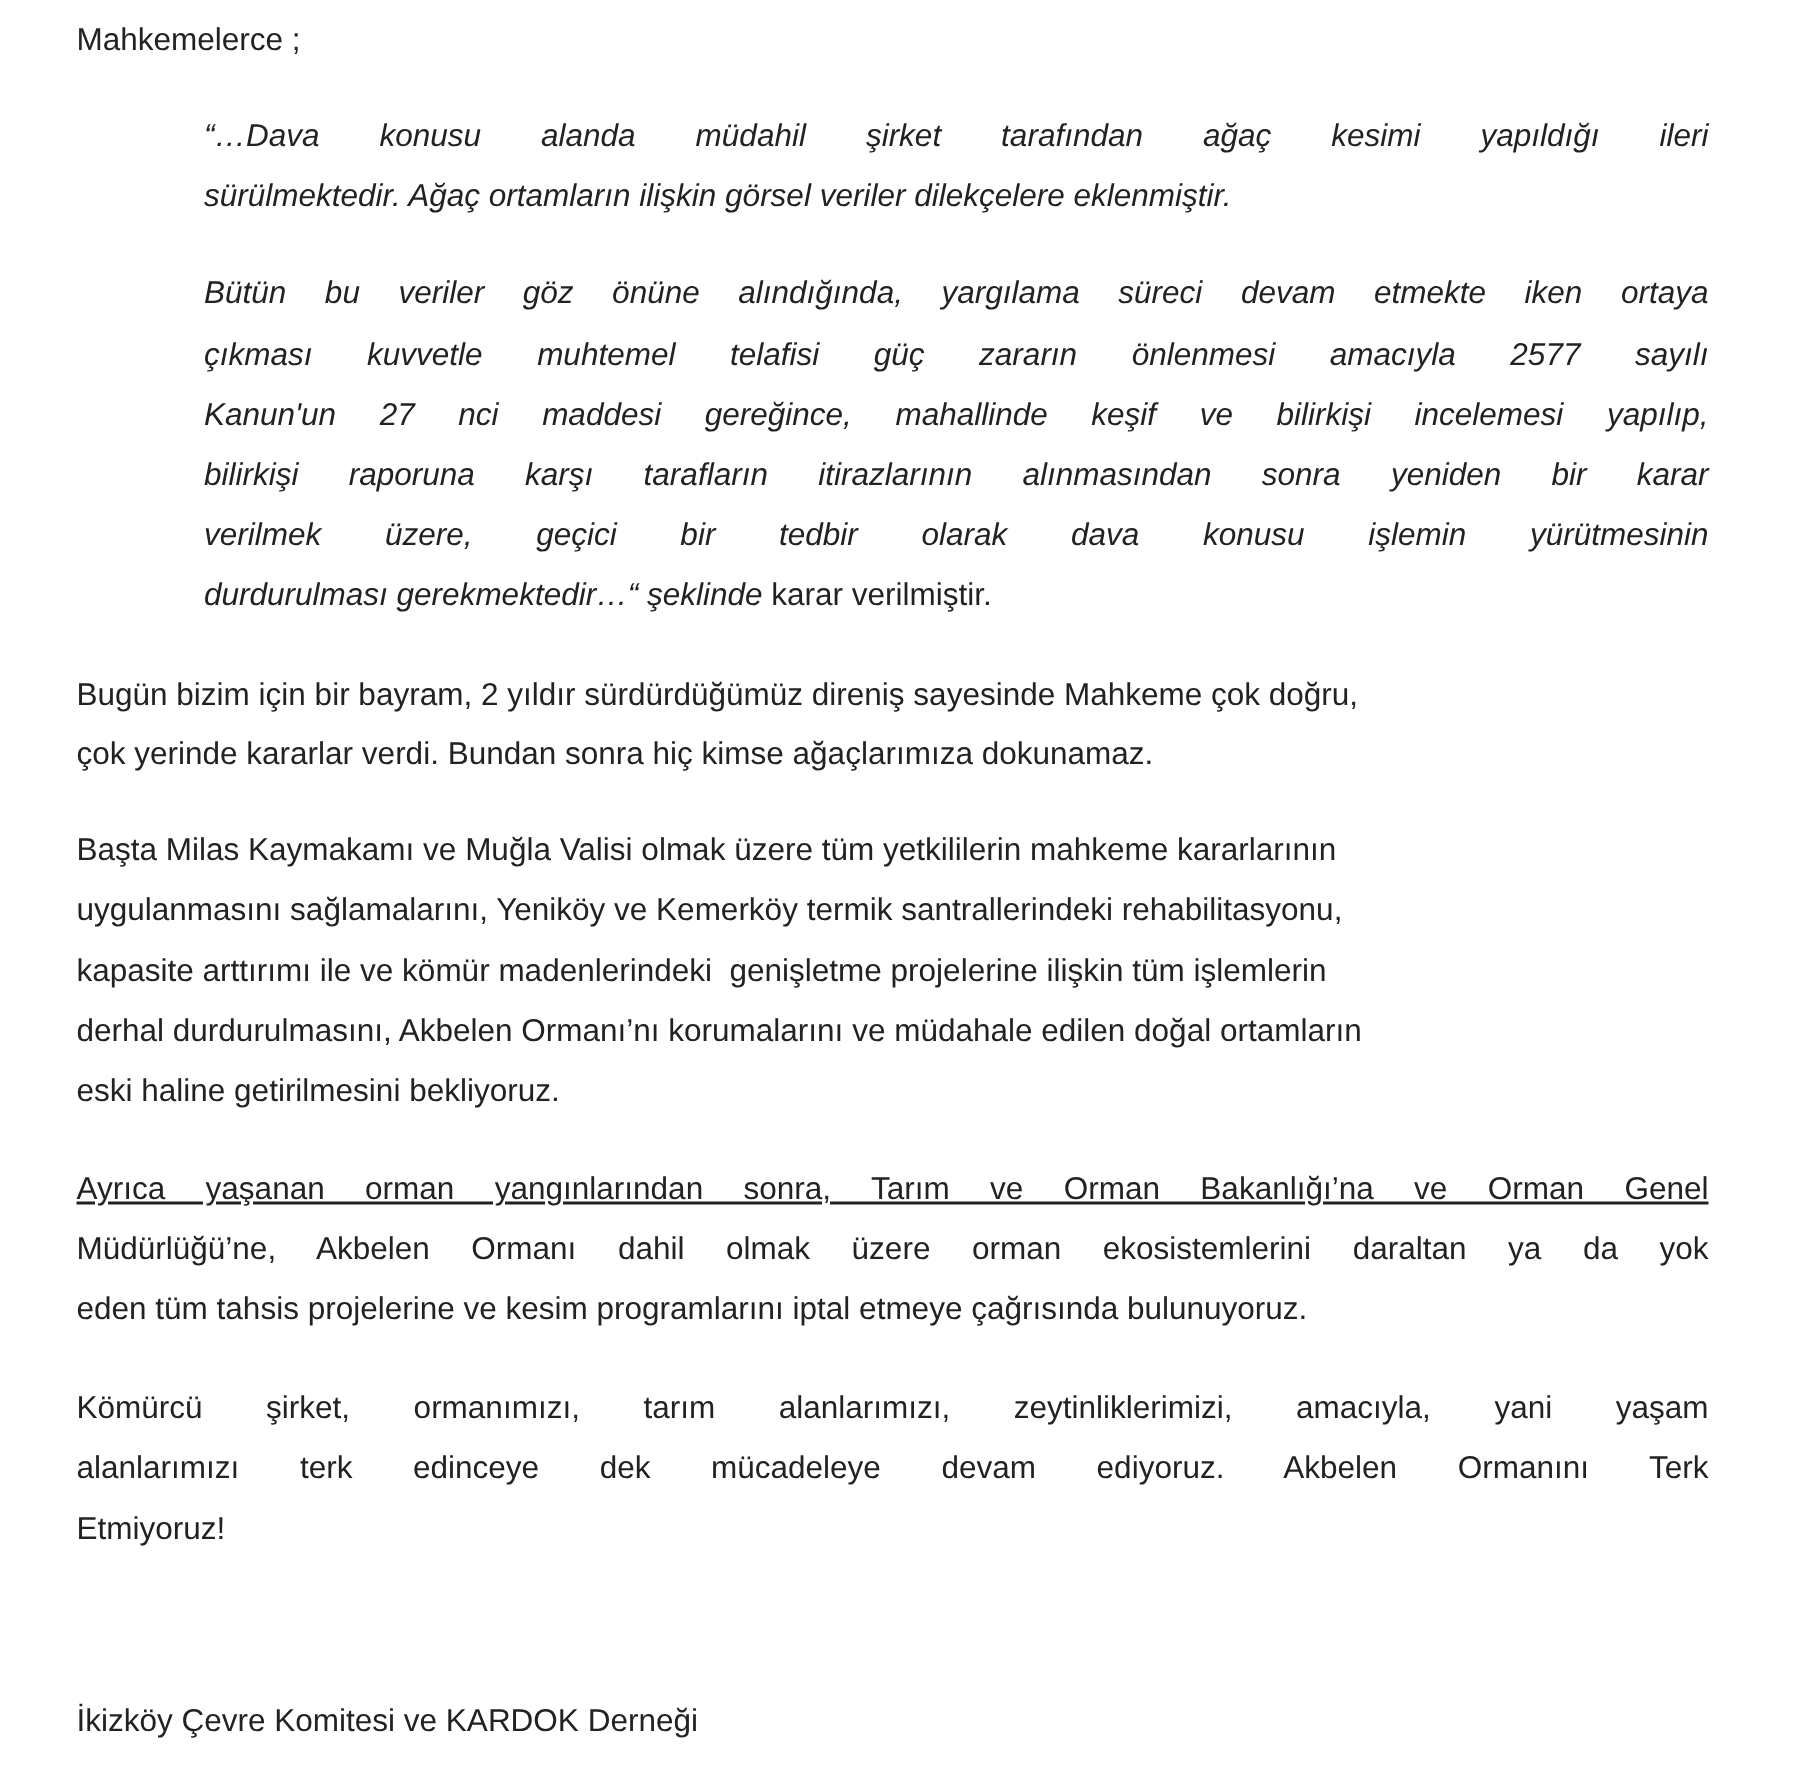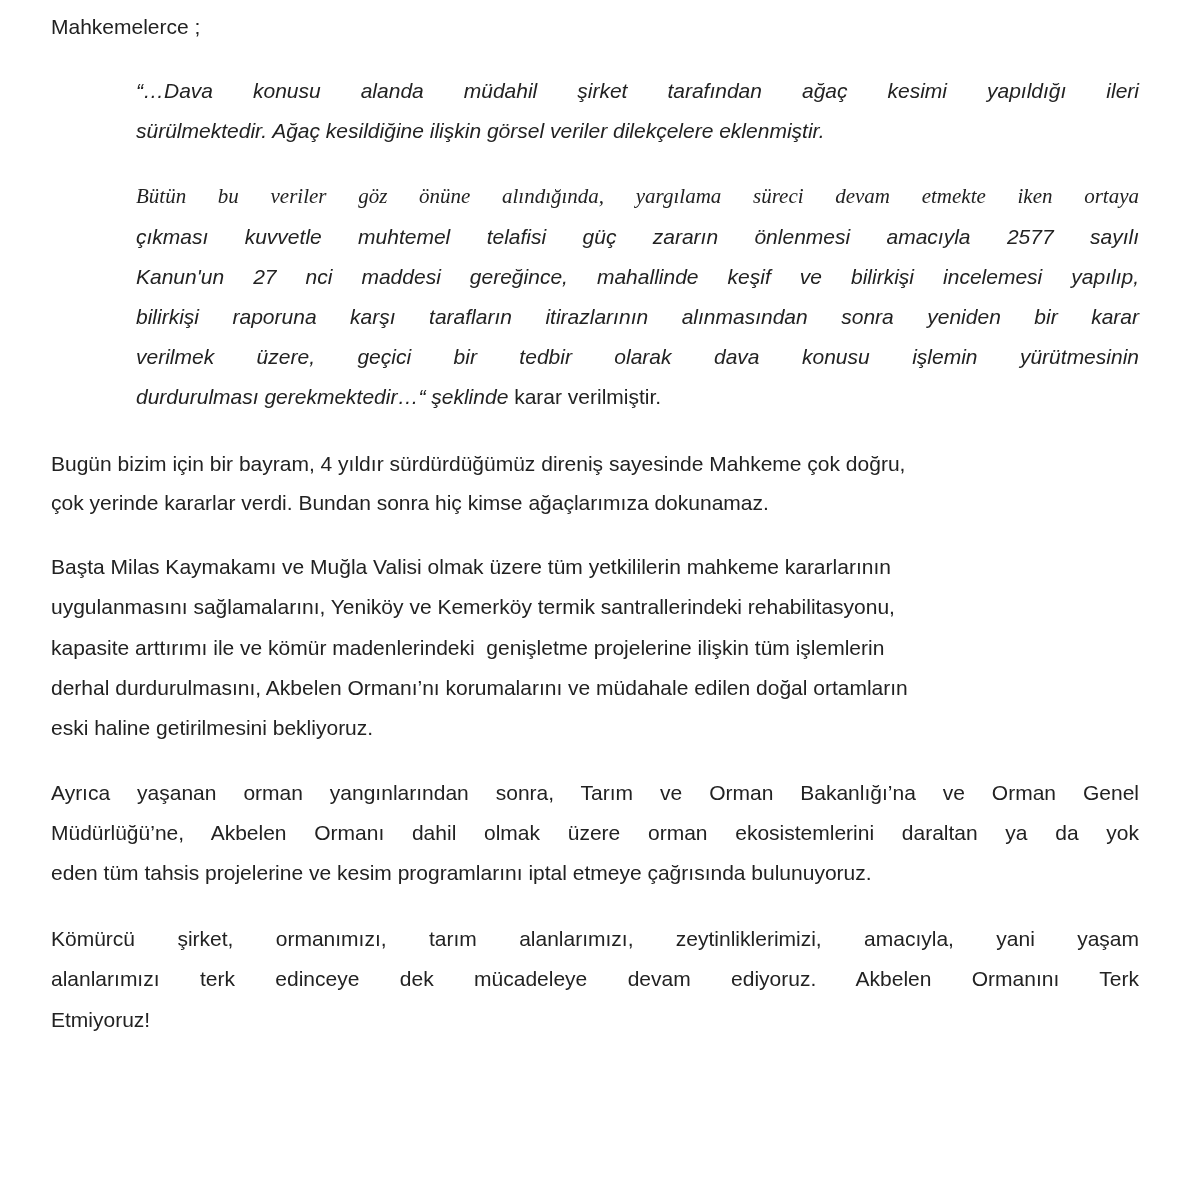--- a/index.html
+++ b/index.html
@@ -42,51 +42,52 @@
   </style>
 </head>
 <body>
 
 <div class="page">
 
   <div class="line body-line" style="top:13px;">Mahkemelerce ;</div>
 
   <div>
     <div class="line quote-line justified" style="top:77px;">“…Dava konusu alanda müdahil şirket tarafından ağaç kesimi yapıldığı ileri</div>
-    <div class="line quote-line" style="top:117px;">sürülmektedir. Ağaç kesildiğine ilişkin görsel veriler dilekçelere eklenmiştir.</div>
+    <div class="line quote-line" style="top:117px;">sürülmektedir. Ağaç ortamların ilişkin görsel veriler dilekçelere eklenmiştir.</div>
   </div>
 
   <div>
-    <div class="line quote-line justified" style="top:182px;font-family:Liberation Serif, serif;">Bütün bu veriler göz önüne alındığında, yargılama süreci devam etmekte iken ortaya</div>
+    <div class="line quote-line justified" style="top:182px;">Bütün bu veriler göz önüne alındığında, yargılama süreci devam etmekte iken ortaya</div>
     <div class="line quote-line justified" style="top:223px;">çıkması kuvvetle muhtemel telafisi güç zararın önlenmesi amacıyla 2577 sayılı</div>
     <div class="line quote-line justified" style="top:263px;">Kanun'un 27 nci maddesi gereğince, mahallinde keşif ve bilirkişi incelemesi yapılıp,</div>
     <div class="line quote-line justified" style="top:303px;">bilirkişi raporuna karşı tarafların itirazlarının alınmasından sonra yeniden bir karar</div>
     <div class="line quote-line justified" style="top:343px;">verilmek üzere, geçici bir tedbir olarak dava konusu işlemin yürütmesinin</div>
     <div class="line quote-line" style="top:383px;"><span>durdurulması gerekmektedir…“ şeklinde</span><span class="normal" style="white-space:pre;"> karar verilmiştir.</span></div>
   </div>
 
   <div>
-    <div class="line body-line" style="top:450px;">Bugün bizim için bir bayram, 4 yıldır sürdürdüğümüz direniş sayesinde Mahkeme çok doğru,</div>
+    <div class="line body-line" style="top:450px;">Bugün bizim için bir bayram, 2 yıldır sürdürdüğümüz direniş sayesinde Mahkeme çok doğru,</div>
     <div class="line body-line" style="top:489px;">çok yerinde kararlar verdi. Bundan sonra hiç kimse ağaçlarımıza dokunamaz.</div>
   </div>
 
   <div>
     <div class="line body-line" style="top:553px;">Başta Milas Kaymakamı ve Muğla Valisi olmak üzere tüm yetkililerin mahkeme kararlarının</div>
     <div class="line body-line" style="top:593px;">uygulanmasını sağlamalarını, Yeniköy ve Kemerköy termik santrallerindeki rehabilitasyonu,</div>
     <div class="line body-line" style="top:634px;white-space:pre;">kapasite arttırımı ile ve kömür madenlerindeki  genişletme projelerine ilişkin tüm işlemlerin</div>
     <div class="line body-line" style="top:674px;">derhal durdurulmasını, Akbelen Ormanı’nı korumalarını ve müdahale edilen doğal ortamların</div>
     <div class="line body-line" style="top:714px;">eski haline getirilmesini bekliyoruz.</div>
   </div>
 
   <div>
-    <div class="line body-line justified" style="top:779px;">Ayrıca yaşanan orman yangınlarından sonra, Tarım ve Orman Bakanlığı’na ve Orman Genel</div>
+    <div class="line body-line justified" style="top:779px;text-decoration:underline;">Ayrıca yaşanan orman yangınlarından sonra, Tarım ve Orman Bakanlığı’na ve Orman Genel</div>
     <div class="line body-line justified" style="top:819px;">Müdürlüğü’ne, Akbelen Ormanı dahil olmak üzere orman ekosistemlerini daraltan ya da yok</div>
     <div class="line body-line" style="top:859px;">eden tüm tahsis projelerine ve kesim programlarını iptal etmeye çağrısında bulunuyoruz.</div>
   </div>
 
   <div>
     <div class="line body-line justified" style="top:925px;">Kömürcü şirket, ormanımızı, tarım alanlarımızı, zeytinliklerimizi, amacıyla, yani yaşam</div>
     <div class="line body-line justified" style="top:965px;">alanlarımızı terk edinceye dek mücadeleye devam ediyoruz. Akbelen Ormanını Terk</div>
     <div class="line body-line" style="top:1006px;">Etmiyoruz!</div>
   </div>
 
+  <div class="line body-line" style="top:1134px;">İkizköy Çevre Komitesi ve KARDOK Derneği</div>
 
 </div>
 
 </body></html>

